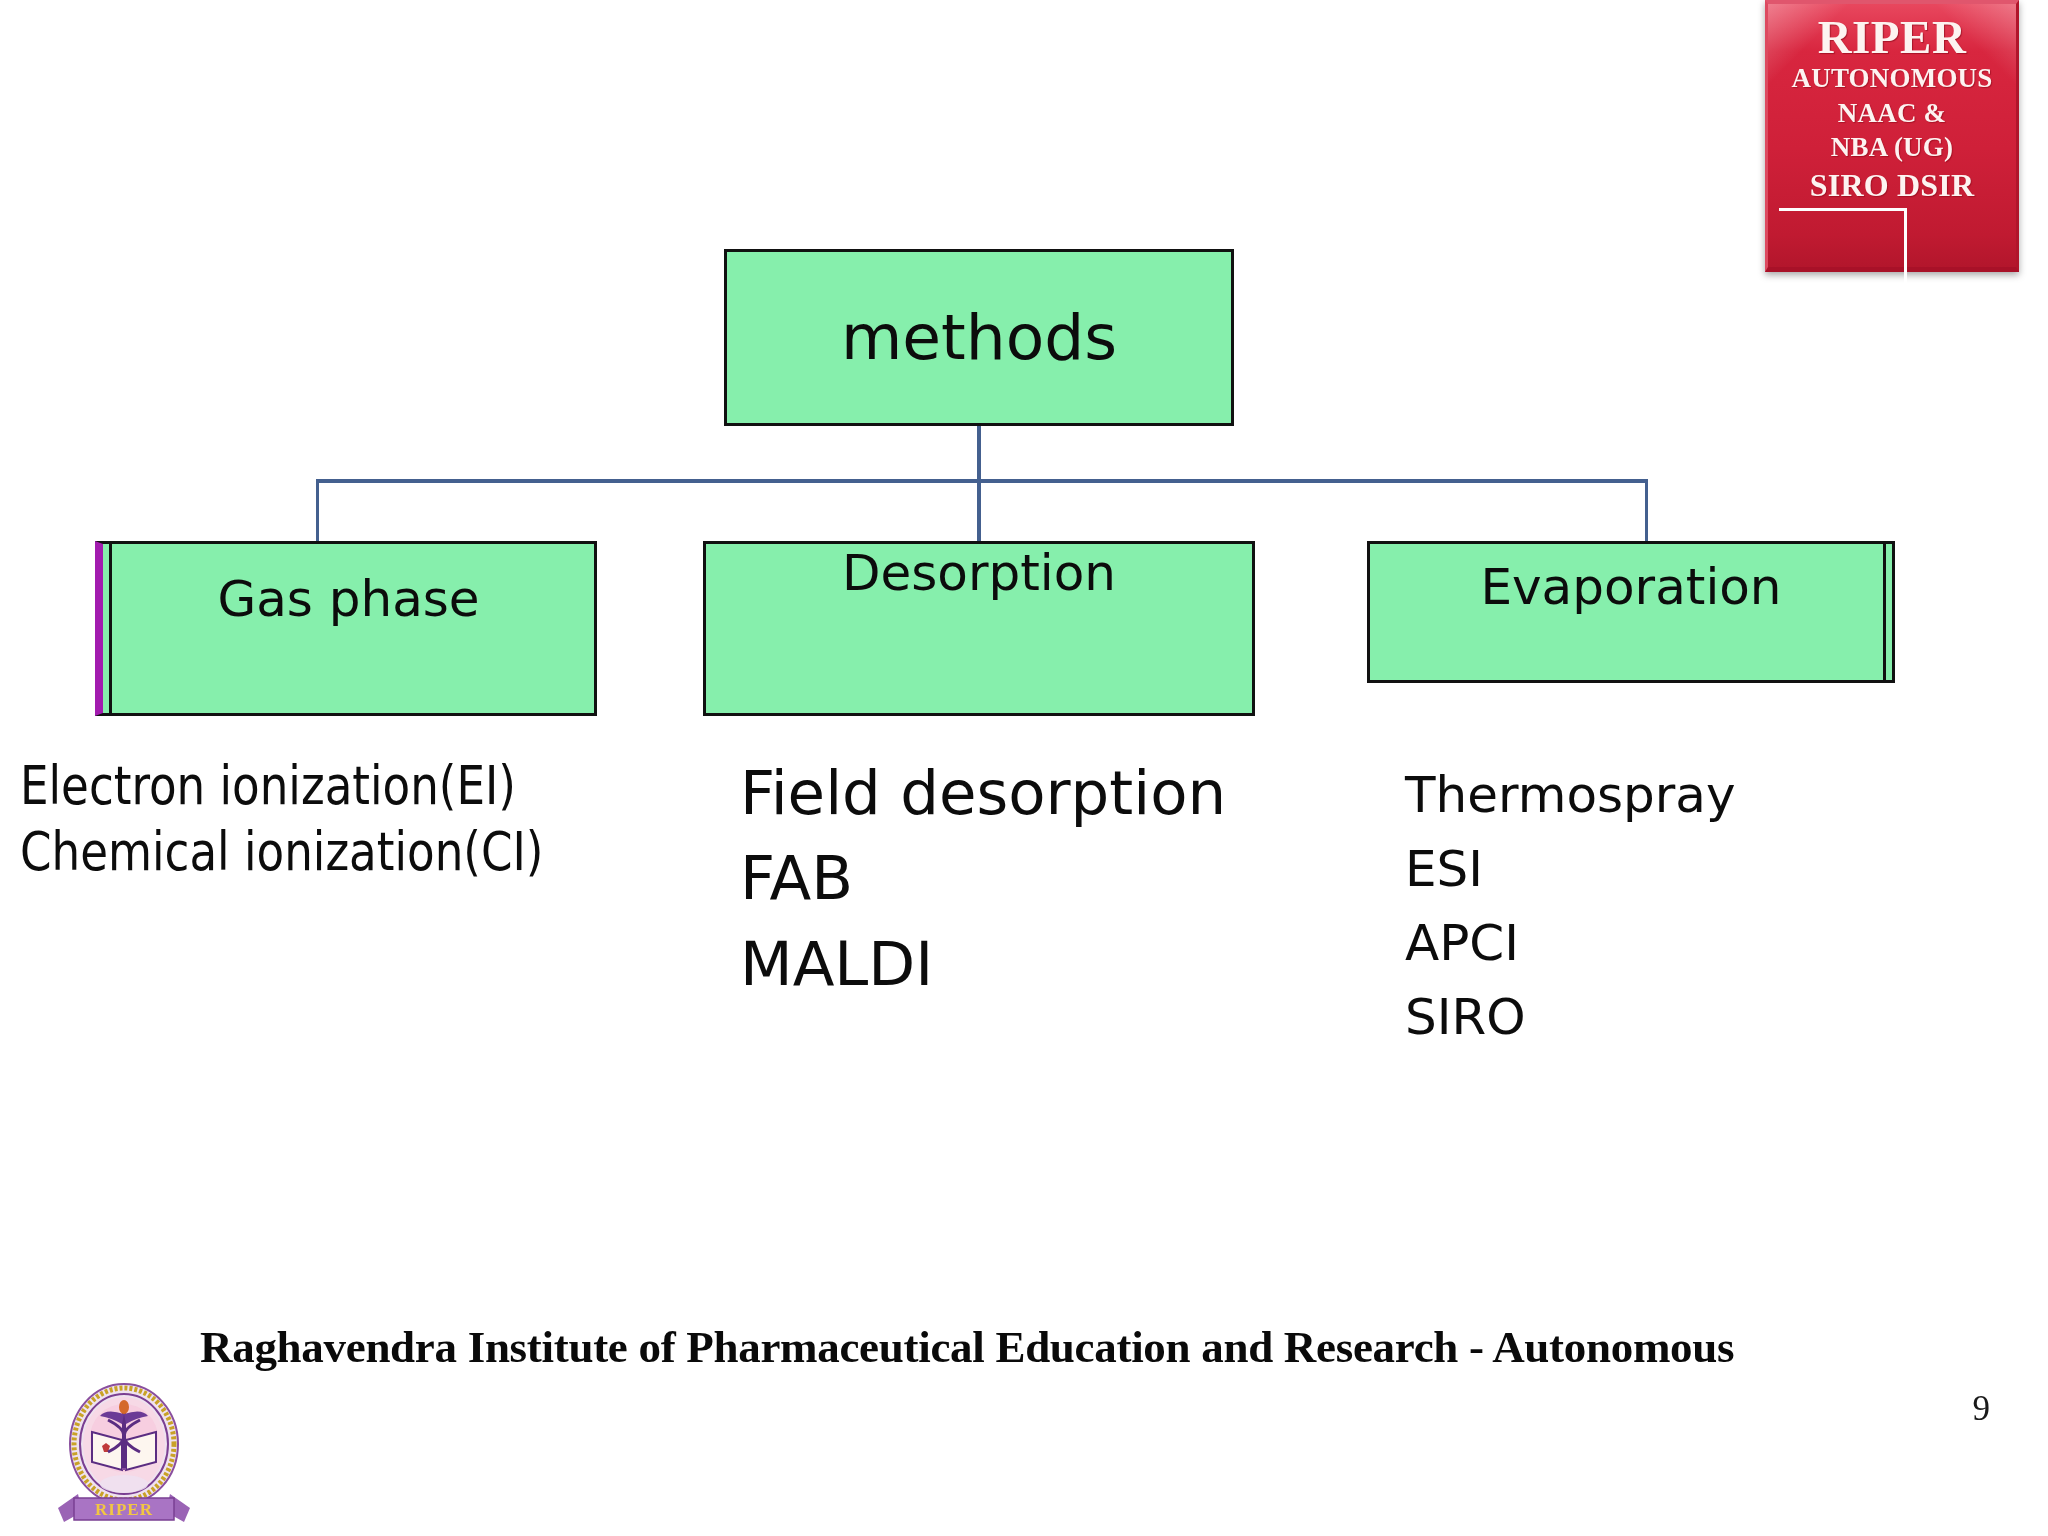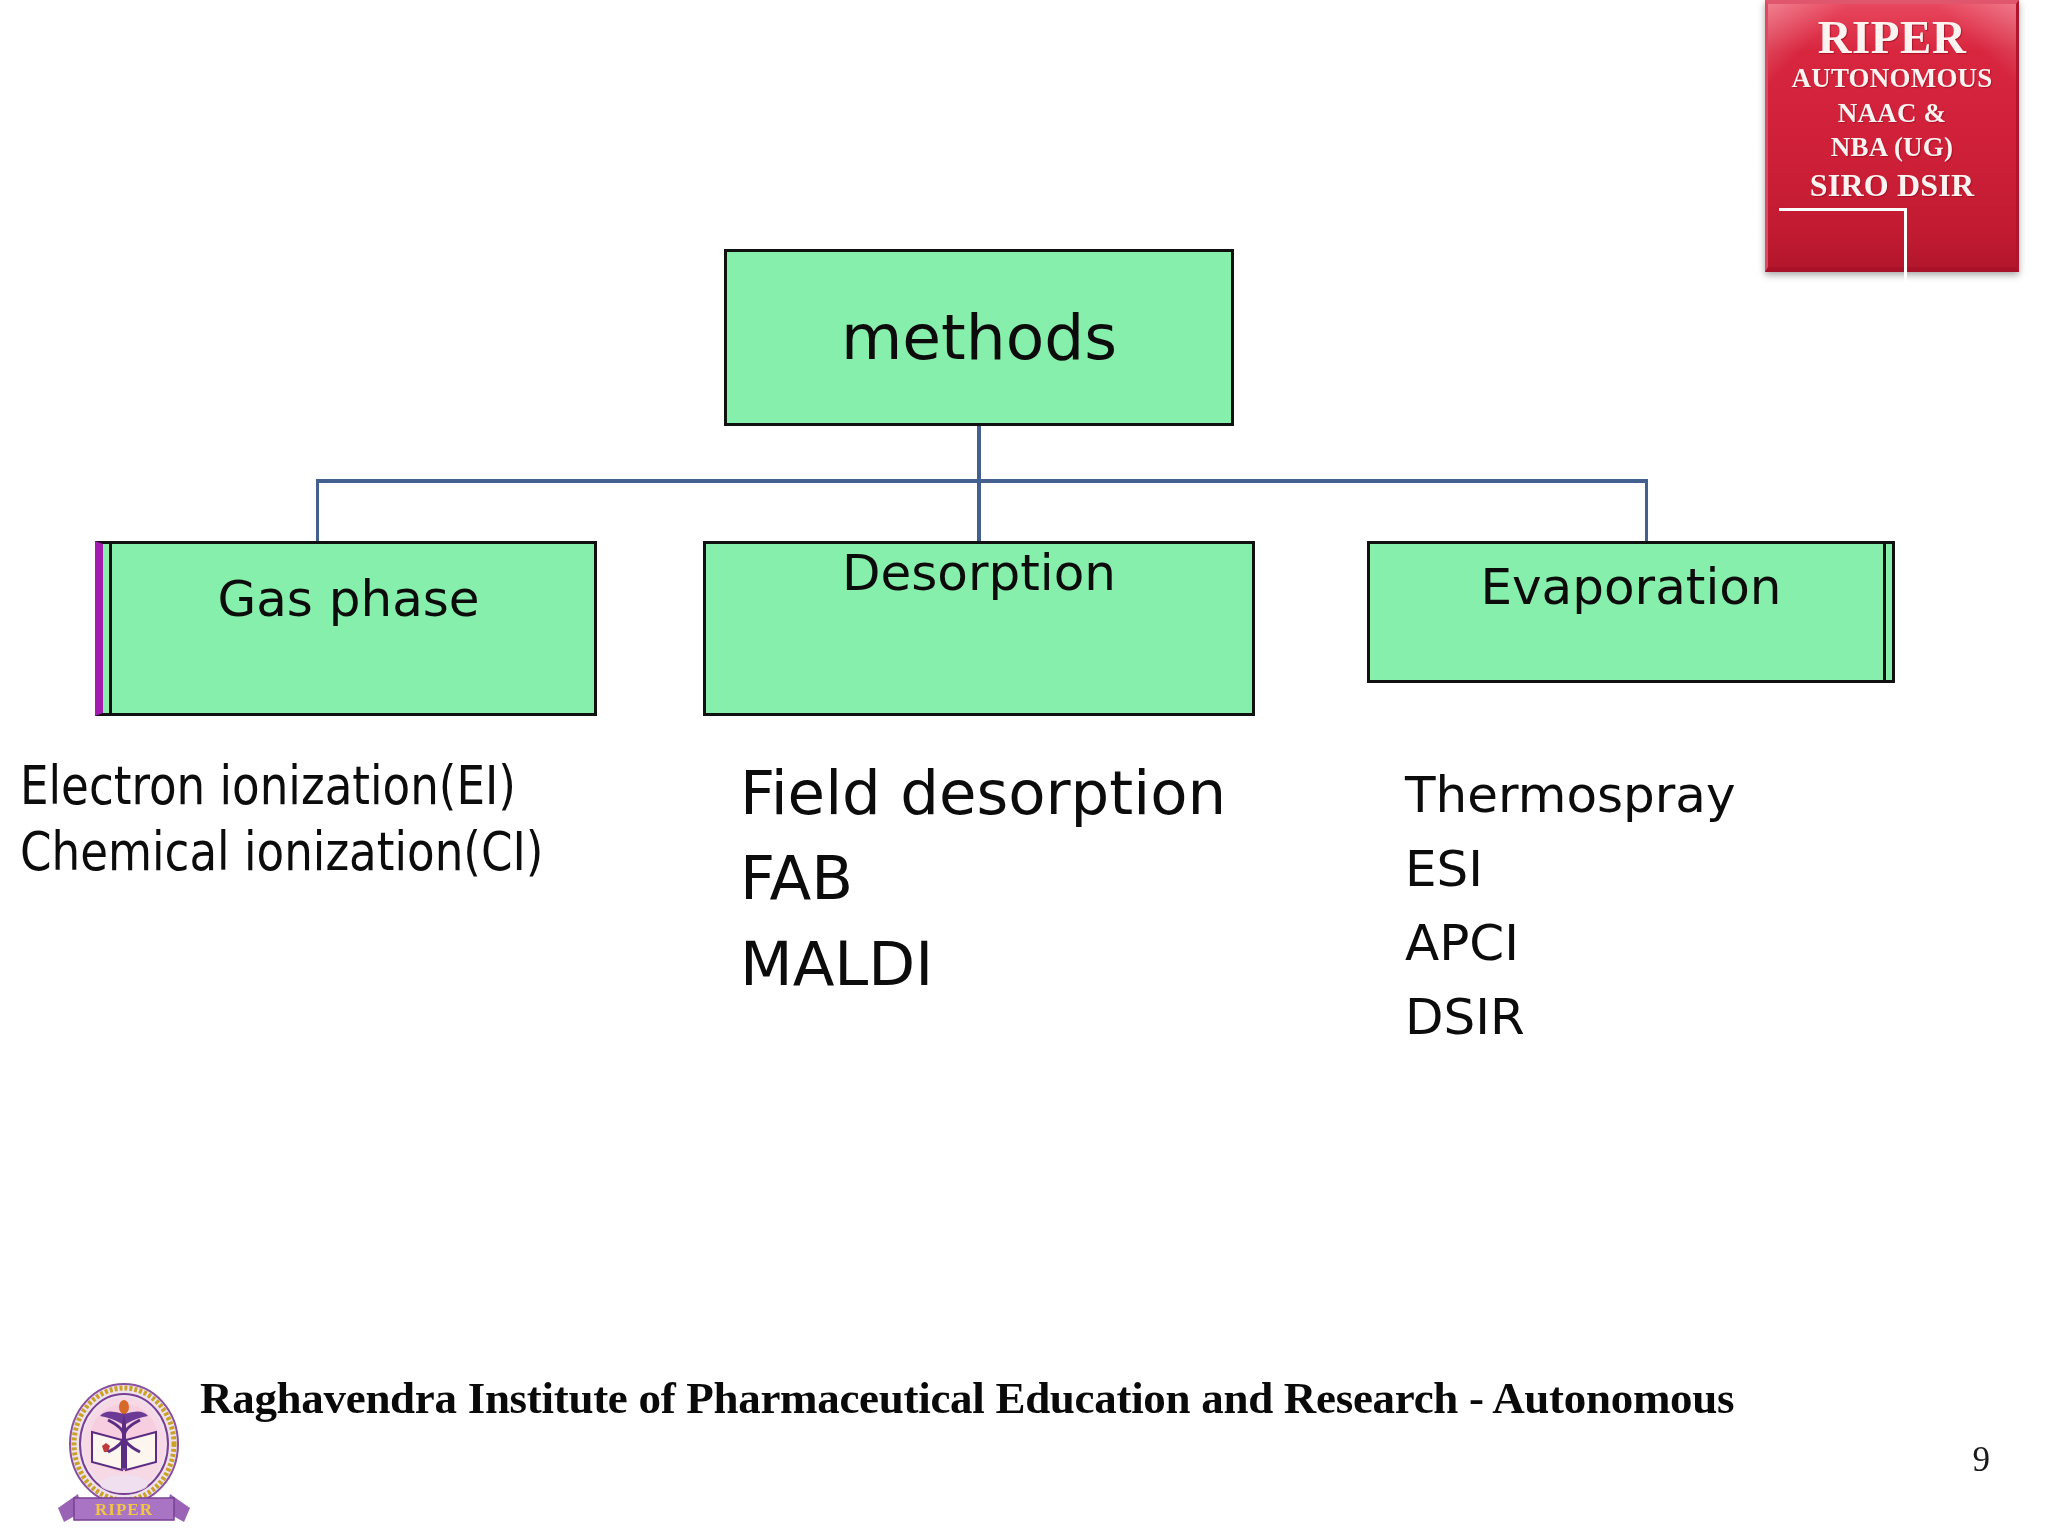--- a/index.html
+++ b/index.html
@@ -198,21 +198,21 @@
     background: #d8222b;
   }
   .footer-rule-shadow {
     position: absolute;
     left: 0; top: 1362px;
     width: 2048px; height: 10px;
     background: linear-gradient(to bottom, #d6d6d6 0%, #ededed 55%, #fbfbfb 100%);
   }
   .footer {
     position: absolute;
-    left: 0; top: 1344px;
+    left: 0; top: 1293px;
     width: 2048px; height: 164px;
     background: #ffffff;
   }
   .footer-title {
     position: absolute;
     left: 200px; top: 28px;
     width: 1720px;
     text-align: left;
     font-family: "Liberation Serif", serif;
     font-weight: bold;
@@ -290,21 +290,21 @@
   <div class="list list-desorption">
     <div class="list-item">Field desorption</div>
     <div class="list-item">FAB</div>
     <div class="list-item">MALDI</div>
   </div>
 
   <div class="list list-evaporation">
     <div class="list-item">Thermospray</div>
     <div class="list-item">ESI</div>
     <div class="list-item">APCI</div>
-    <div class="list-item">DSIR</div>
+    <div class="list-item">SIRO</div>
   </div>
 
   <div class="footer-rule"></div>
   <div class="footer-rule-shadow"></div>
 
   <div class="footer">
     <div class="footer-title">Raghavendra Institute of Pharmaceutical Education and Research - Autonomous</div>
     <div class="slide-number">9</div>
   </div>
 

